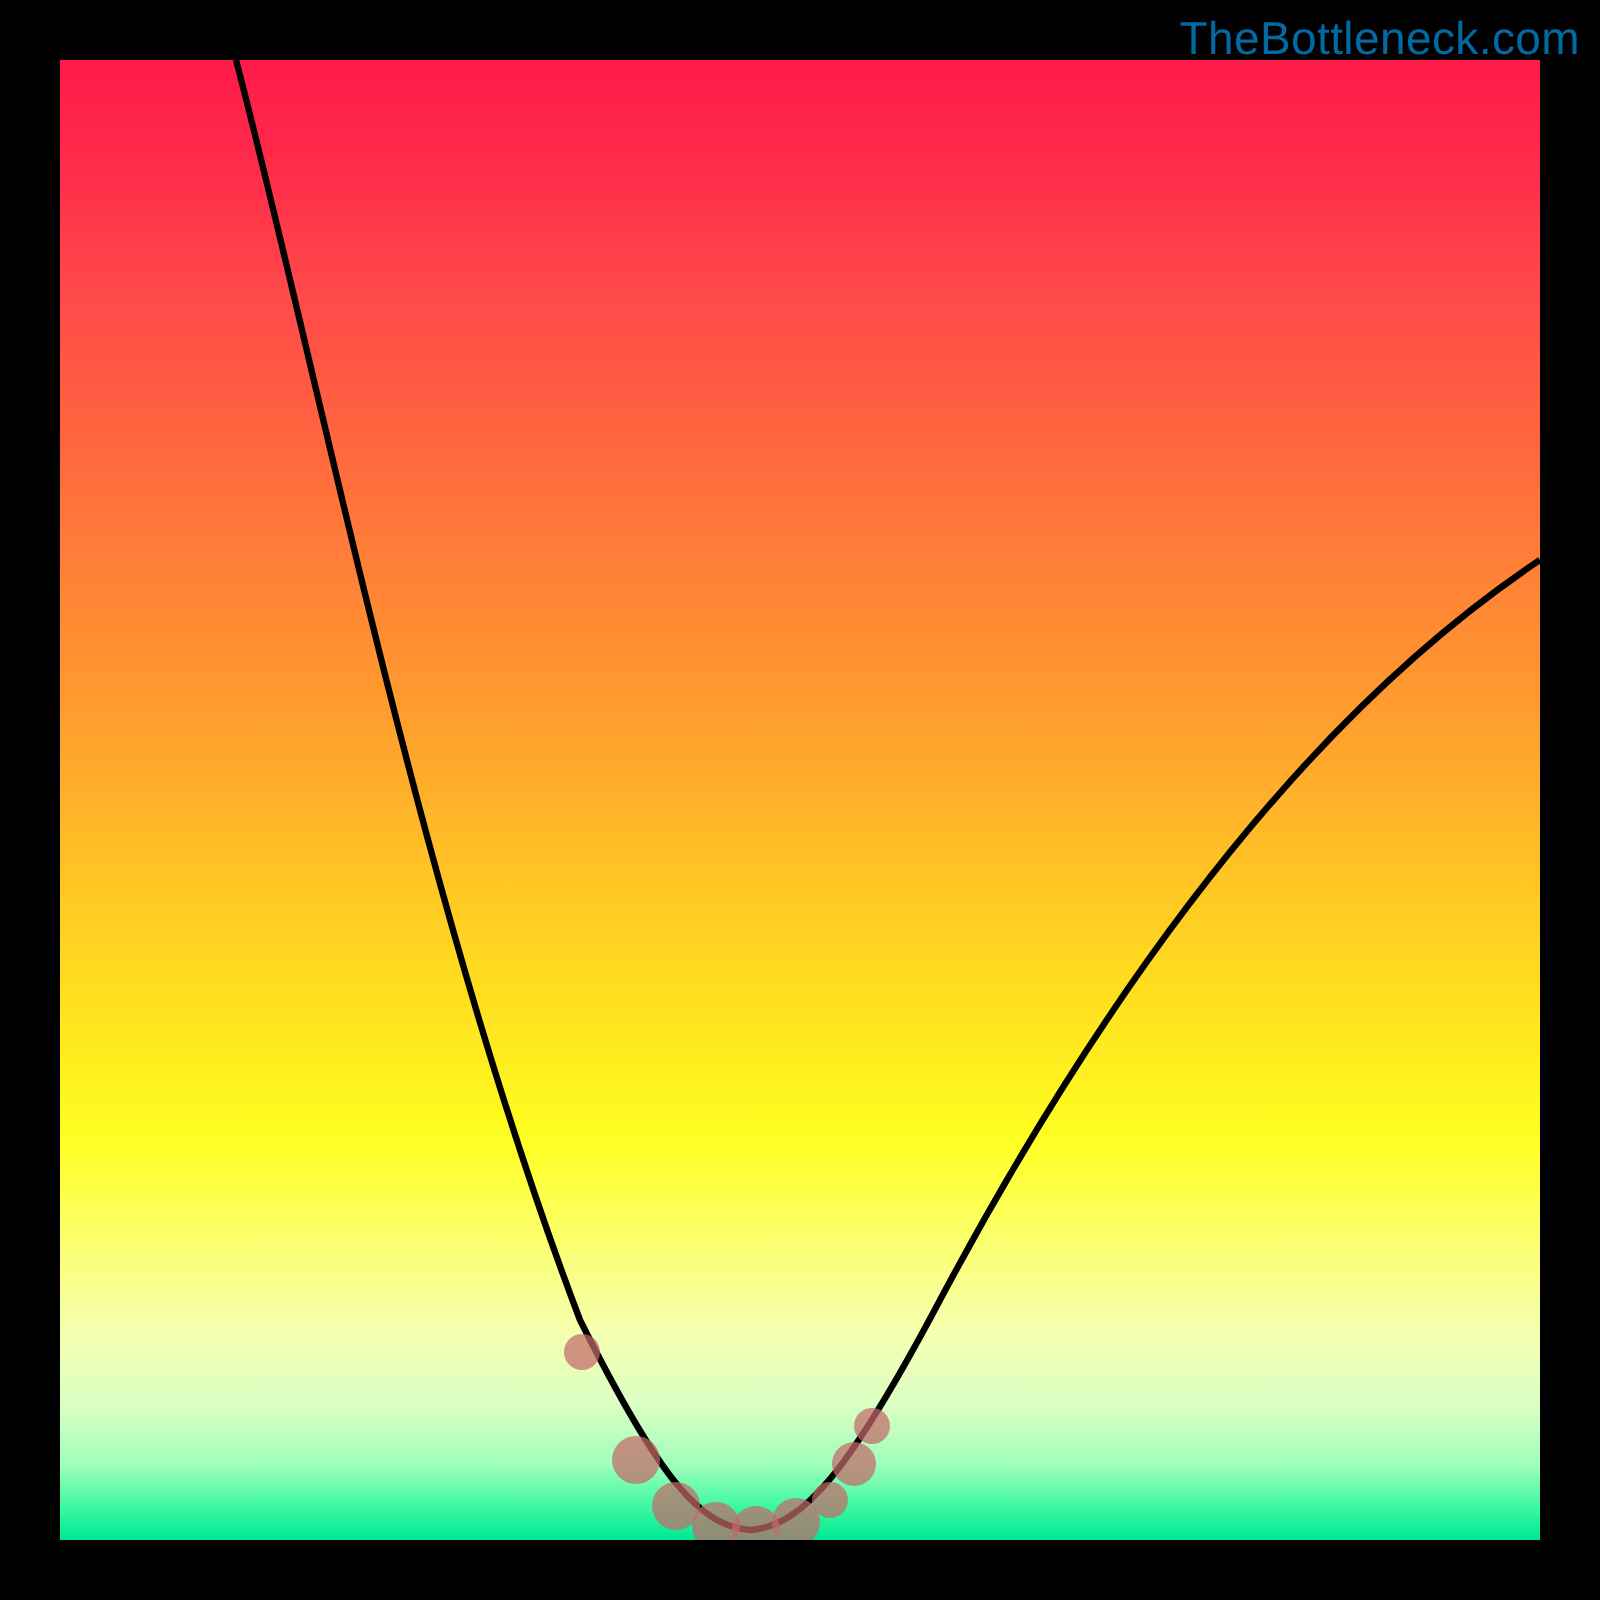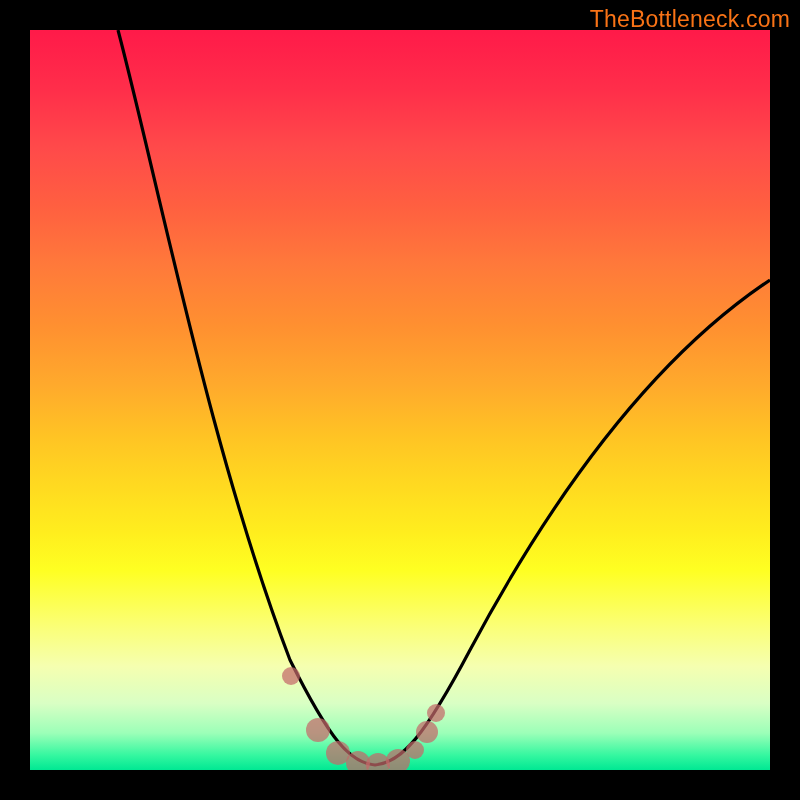--- a/index.html
+++ b/index.html
@@ -34,21 +34,21 @@
       #f5ffb0 86%,
       #d9ffc4 91%,
       #9cffb8 95%,
       #35f7a0 98%,
       #00e893 100%);
   }
   .watermark {
     position: absolute;
     top: 6px;
     right: 10px;
-    color: #f97316;
+    color: #0369a1;
     font-size: 23px;
     font-weight: 500;
     letter-spacing: 0.2px;
     pointer-events: none;
   }
   svg.curve {
     position: absolute;
     left: 30px;
     top: 30px;
     width: 740px;

